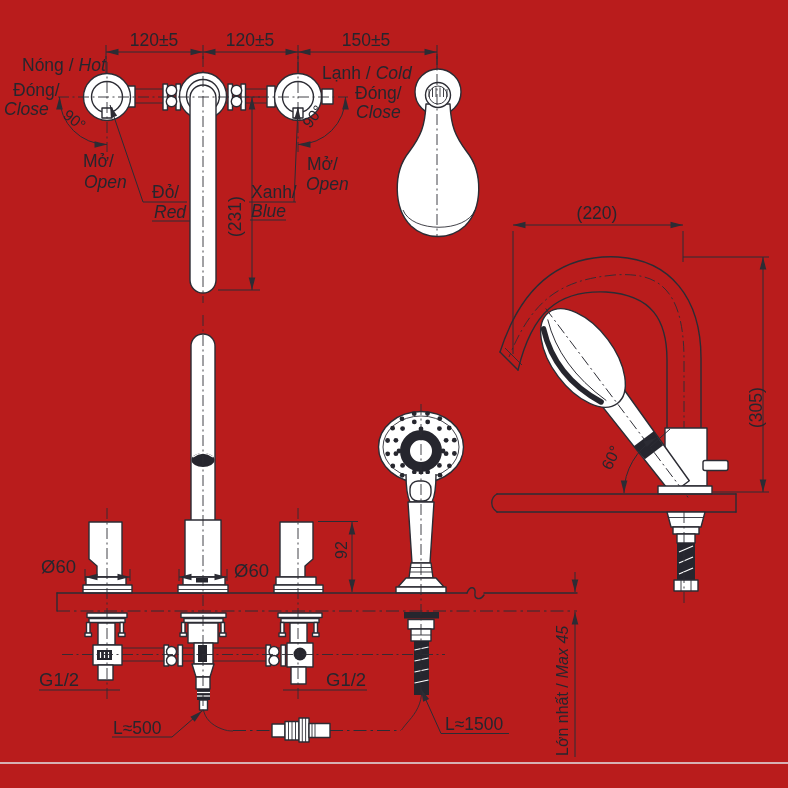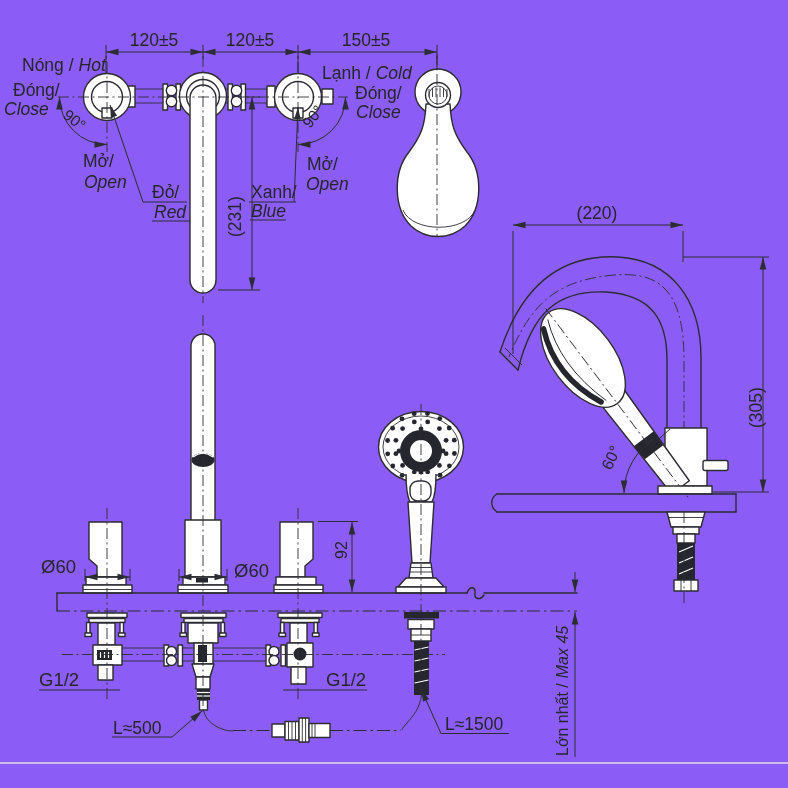--- a/index.html
+++ b/index.html
@@ -1,16 +1,16 @@
 <!DOCTYPE html>
 <html><head>
 <meta charset="utf-8">
 <style>
   html,body{margin:0;padding:0;background:#fff;}
-  #stage{position:relative;width:788px;height:788px;background:#8b5cf6;overflow:hidden;}
+  #stage{position:relative;width:788px;height:788px;background:#b91c1c;overflow:hidden;}
   svg{display:block}
   .lineart{stroke:#2c2c34;fill:none;stroke-width:1.4;stroke-linejoin:round;stroke-linecap:round}
   .fw{fill:#ffffff;stroke:#2c2c34;stroke-width:1.4;stroke-linejoin:round}
   .tn{stroke:#2c2c34;fill:none;stroke-width:.9}
   .cl{stroke:#2c2c34;fill:none;stroke-width:.9;stroke-dasharray:11 3.5 2 3.5}
   .hz{stroke:#2c2c34;fill:none;stroke-width:1;stroke-dasharray:13 4 2.5 4}
   .dim{stroke:#2c2c34;fill:none;stroke-width:1}
   .d2{marker-start:url(#arw);marker-end:url(#arw)}
   .de{marker-end:url(#arw)}
   .dk{fill:#26262e;stroke:none}

